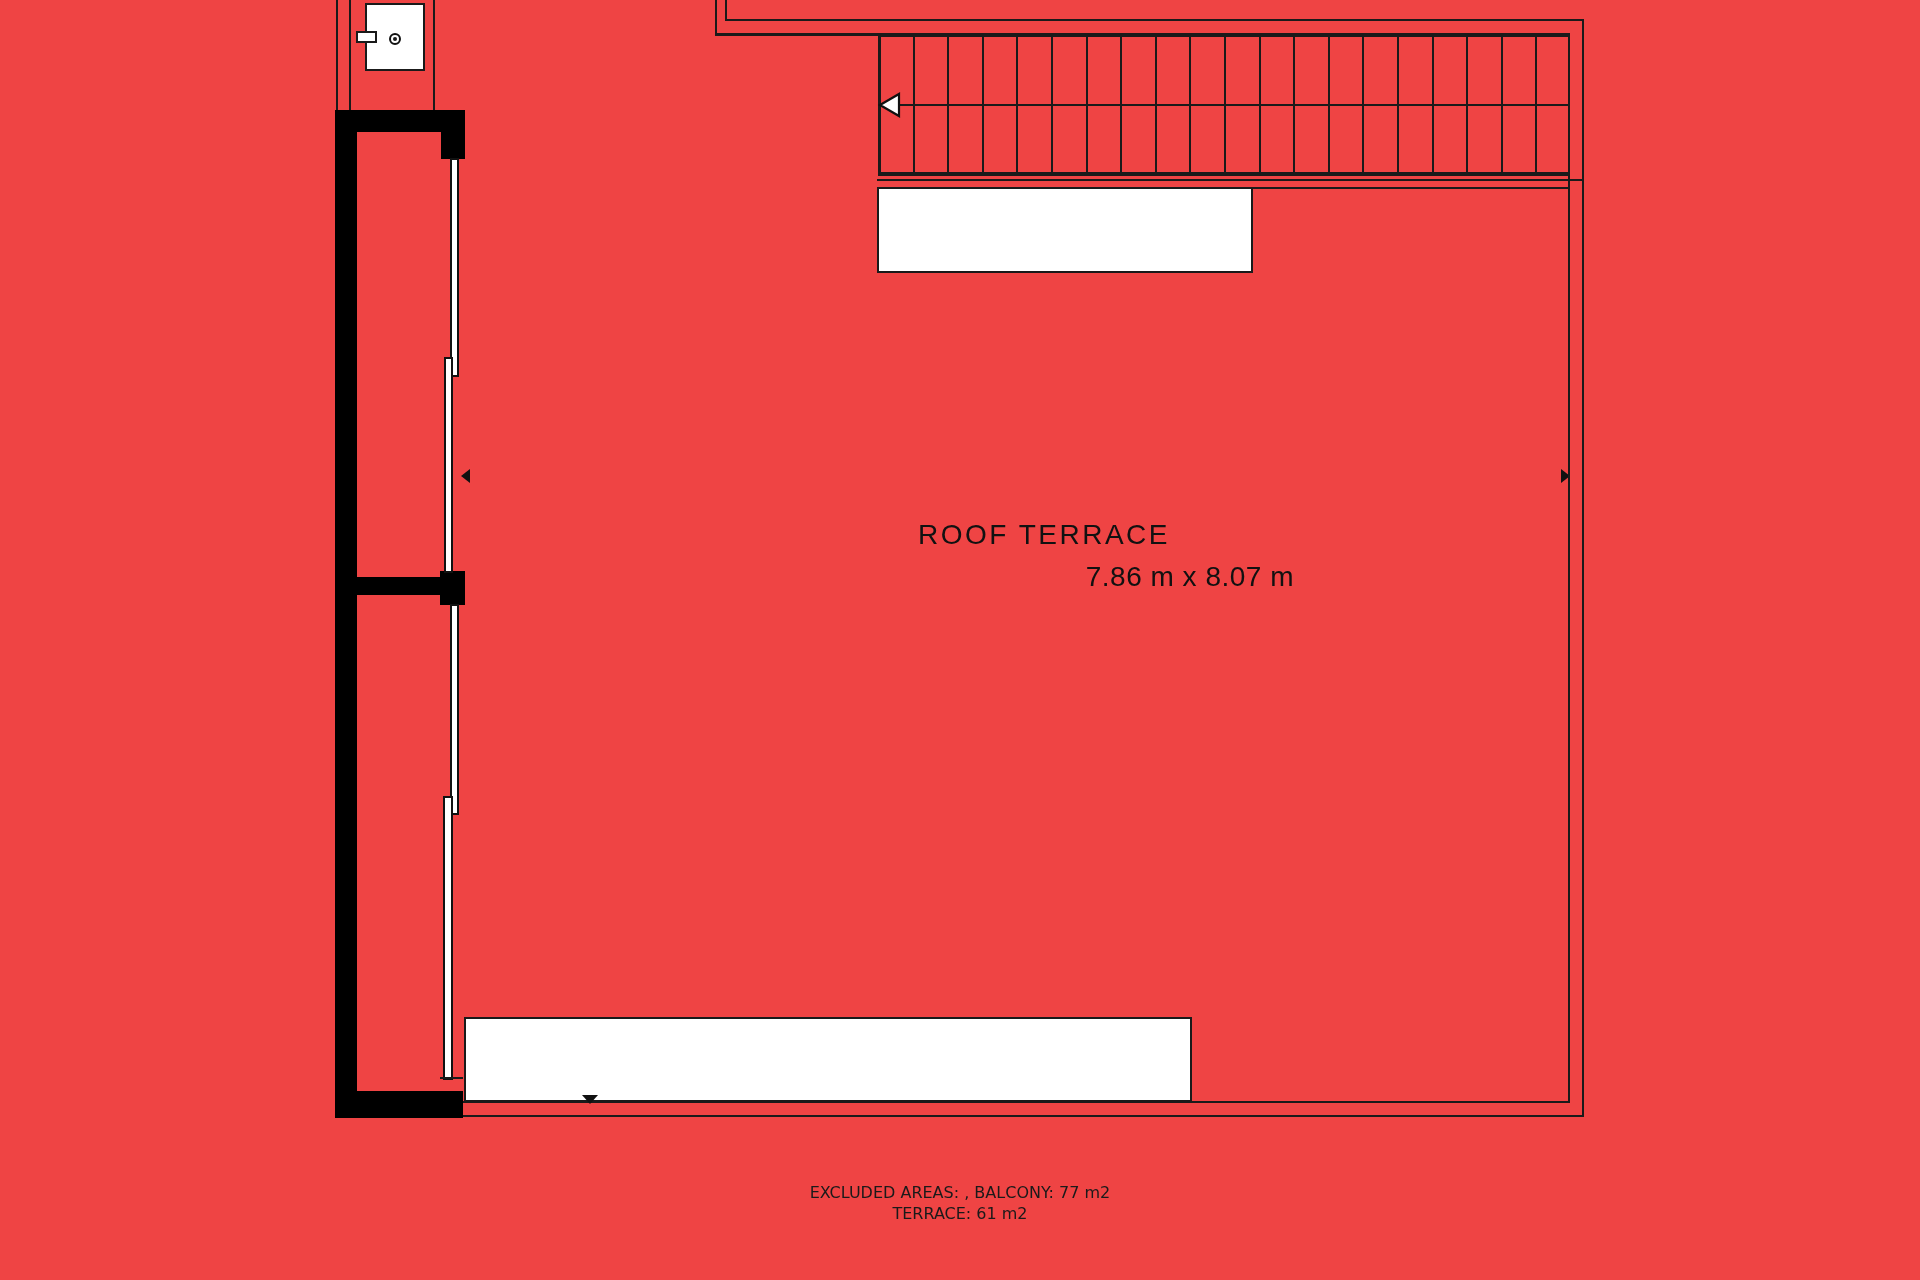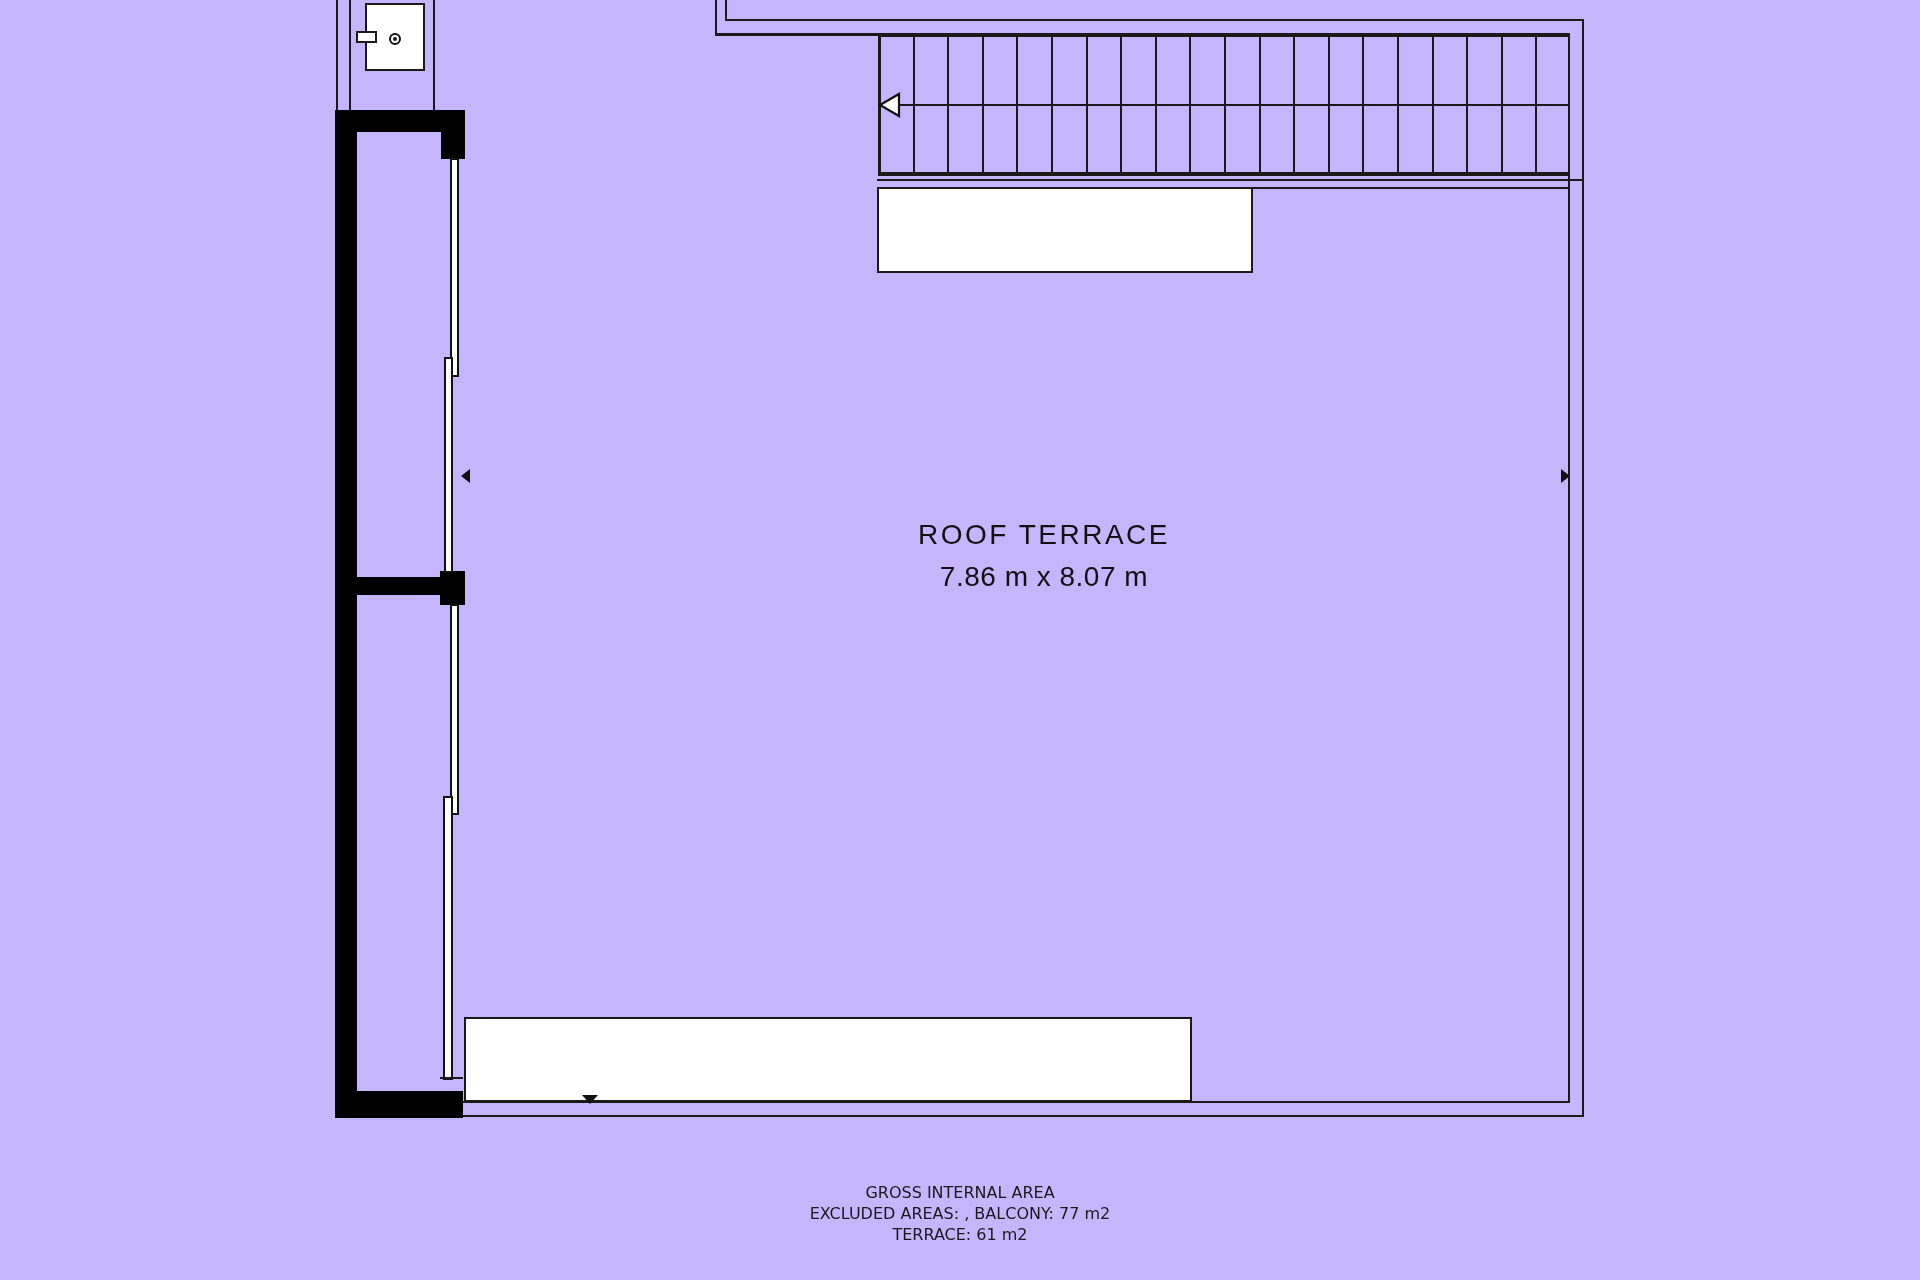--- a/index.html
+++ b/index.html
@@ -1,27 +1,27 @@
 <!DOCTYPE html>
 <html><head>
 <meta charset="utf-8">
 <style>
   html,body{margin:0;padding:0;background:#fff;}
-  #plan{position:relative;width:1920px;height:1280px;background:#c4b5fd;overflow:hidden;
+  #plan{position:relative;width:1920px;height:1280px;background:#ef4444;overflow:hidden;
         font-family:"Liberation Sans",sans-serif;color:#1a1a1a;}
   .abs{position:absolute;}
   .ln{position:absolute;background:#1a1a1a;}
   .wall{position:absolute;background:#000;}
   .box{position:absolute;background:#fff;border:2px solid #1a1a1a;box-sizing:border-box;}
   .sash{position:absolute;background:#fff;border:2px solid #111;box-sizing:border-box;}
   .tri{position:absolute;width:0;height:0;}
   #room-label{position:absolute;left:794px;top:514px;width:500px;text-align:center;
               font-size:28px;line-height:42px;color:#111;}
   #room-label .t1{letter-spacing:2.5px;}
-  #room-label .t2{letter-spacing:0.5px;}
+  #room-label .t2{letter-spacing:0.5px;text-align:right;}
   #footer-text{position:absolute;left:0;top:1183px;width:1920px;text-align:center;
                font-family:"DejaVu Sans",sans-serif;font-size:16px;line-height:20.8px;color:#1a1a1a;}
   .ring{position:absolute;border:2px solid #111;border-radius:50%;background:#fff;box-sizing:border-box;}
 </style>
 </head>
 <body>
 
 <div id="plan">
 
   <div class="ln" style="left:336px;top:0;width:2px;height:112px;"></div>
@@ -97,18 +97,17 @@
   <div class="box" style="left:464px;top:1017px;width:728px;height:85px;"></div>
 
   <div class="tri" style="left:582px;top:1095px;border-left:8px solid transparent;border-right:8px solid transparent;border-top:9px solid #111;"></div>
 
   <div id="room-label">
     <div class="t1">ROOF TERRACE</div>
     <div class="t2">7.86 m x 8.07 m</div>
   </div>
 
   <div id="footer-text">
-    <div>GROSS INTERNAL AREA</div>
     <div>EXCLUDED AREAS: , BALCONY: 77 m2</div>
     <div>TERRACE: 61 m2</div>
   </div>
 
 </div>
 
 </body></html>

